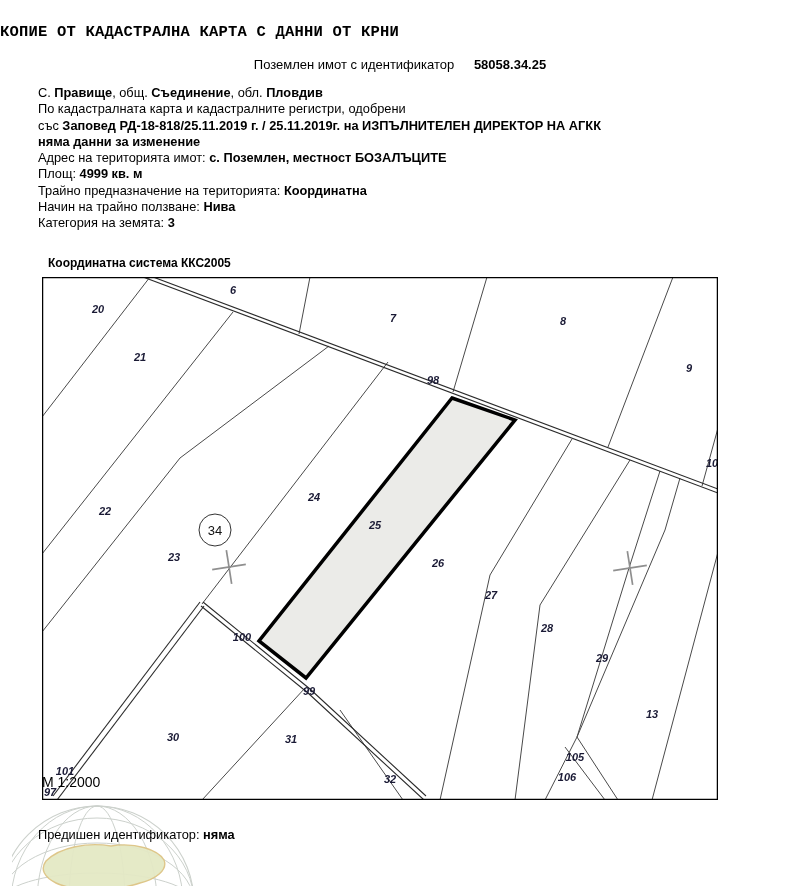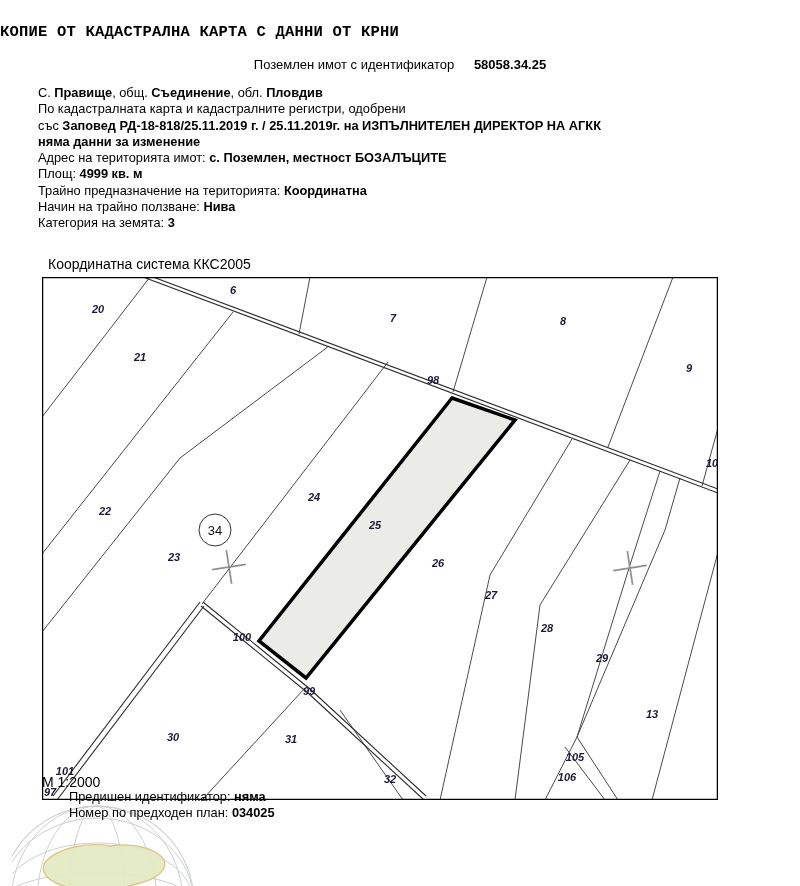--- a/index.html
+++ b/index.html
@@ -3,25 +3,25 @@
 <meta charset="utf-8">
 <style>
   html,body{margin:0;padding:0;background:#fff;}
   body{width:800px;height:886px;overflow:hidden;position:relative;
        font-family:"Liberation Sans",sans-serif;color:#000;}
   .layer{position:relative;z-index:1;}
   .title{margin-top:23px;text-align:left;font-size:15.5px;font-weight:bold;letter-spacing:.2px;font-family:Liberation Mono, monospace;}
   .subtitle{margin-top:16px;text-align:center;font-size:13px;}
   .subtitle b{margin-left:16px;}
   .info{margin:13px 0 0 38px;font-size:12.8px;line-height:16.3px;}
-  .coord-label{position:absolute;left:48px;top:256px;font-size:14px;z-index:1;}
+  .coord-label{position:absolute;left:48px;top:256px;font-size:12px;z-index:1;font-weight:bold;}
   #map{position:absolute;left:42px;top:277px;z-index:1;}
   .scale{position:absolute;left:42px;top:774px;width:676px;text-align:left;
          font-size:14px;font-weight:normal;z-index:1;}
-  .footer{position:absolute;left:38px;top:789px;font-size:12.8px;line-height:16.2px;z-index:1;margin-left:31px;}
+  .footer{position:absolute;left:38px;top:827px;font-size:12.8px;line-height:16.2px;z-index:1;}
   .watermark{position:absolute;left:12px;top:797px;z-index:0;}
 </style>
 </head>
 <body>
 
 <svg class="watermark" width="190" height="89" viewBox="0 0 190 89" id="wm">
     <circle cx="85" cy="106" r="97" fill="none" stroke="#ccd1cc" stroke-width="1.1"></circle>
     <ellipse cx="85" cy="106" rx="28" ry="97" fill="none" stroke="#ccd1cc" stroke-width="1"></ellipse>
     <ellipse cx="85" cy="106" rx="60" ry="97" fill="none" stroke="#ccd1cc" stroke-width="1"></ellipse>
     <ellipse cx="85" cy="106" rx="86" ry="97" fill="none" stroke="#ccd1cc" stroke-width="1"></ellipse>
@@ -114,14 +114,13 @@
     <text x="567" y="781" text-anchor="middle" font-size="11" font-weight="bold" font-style="italic" font-family="&quot;Liberation Sans&quot;,sans-serif" fill="#1a1a35">106</text>
     <text x="65" y="775" text-anchor="middle" font-size="11" font-weight="bold" font-style="italic" font-family="&quot;Liberation Sans&quot;,sans-serif" fill="#1a1a35">101</text>
     <text x="50" y="796" text-anchor="middle" font-size="11" font-weight="bold" font-style="italic" font-family="&quot;Liberation Sans&quot;,sans-serif" fill="#1a1a35">97</text>
     <rect x="42.6" y="277.6" width="674.8" height="521.8" fill="none" stroke="#000000" stroke-width="1.3"></rect>
   </svg>
 
 <div class="scale">М 1:2000</div>
 
 <div class="footer" id="footer-block">
     <div><span>Предишен идентификатор: </span><b>няма</b></div>
-    <div><span>Номер по предходен план: </span><b>034025</b></div>
   </div>
 
 </body></html>

